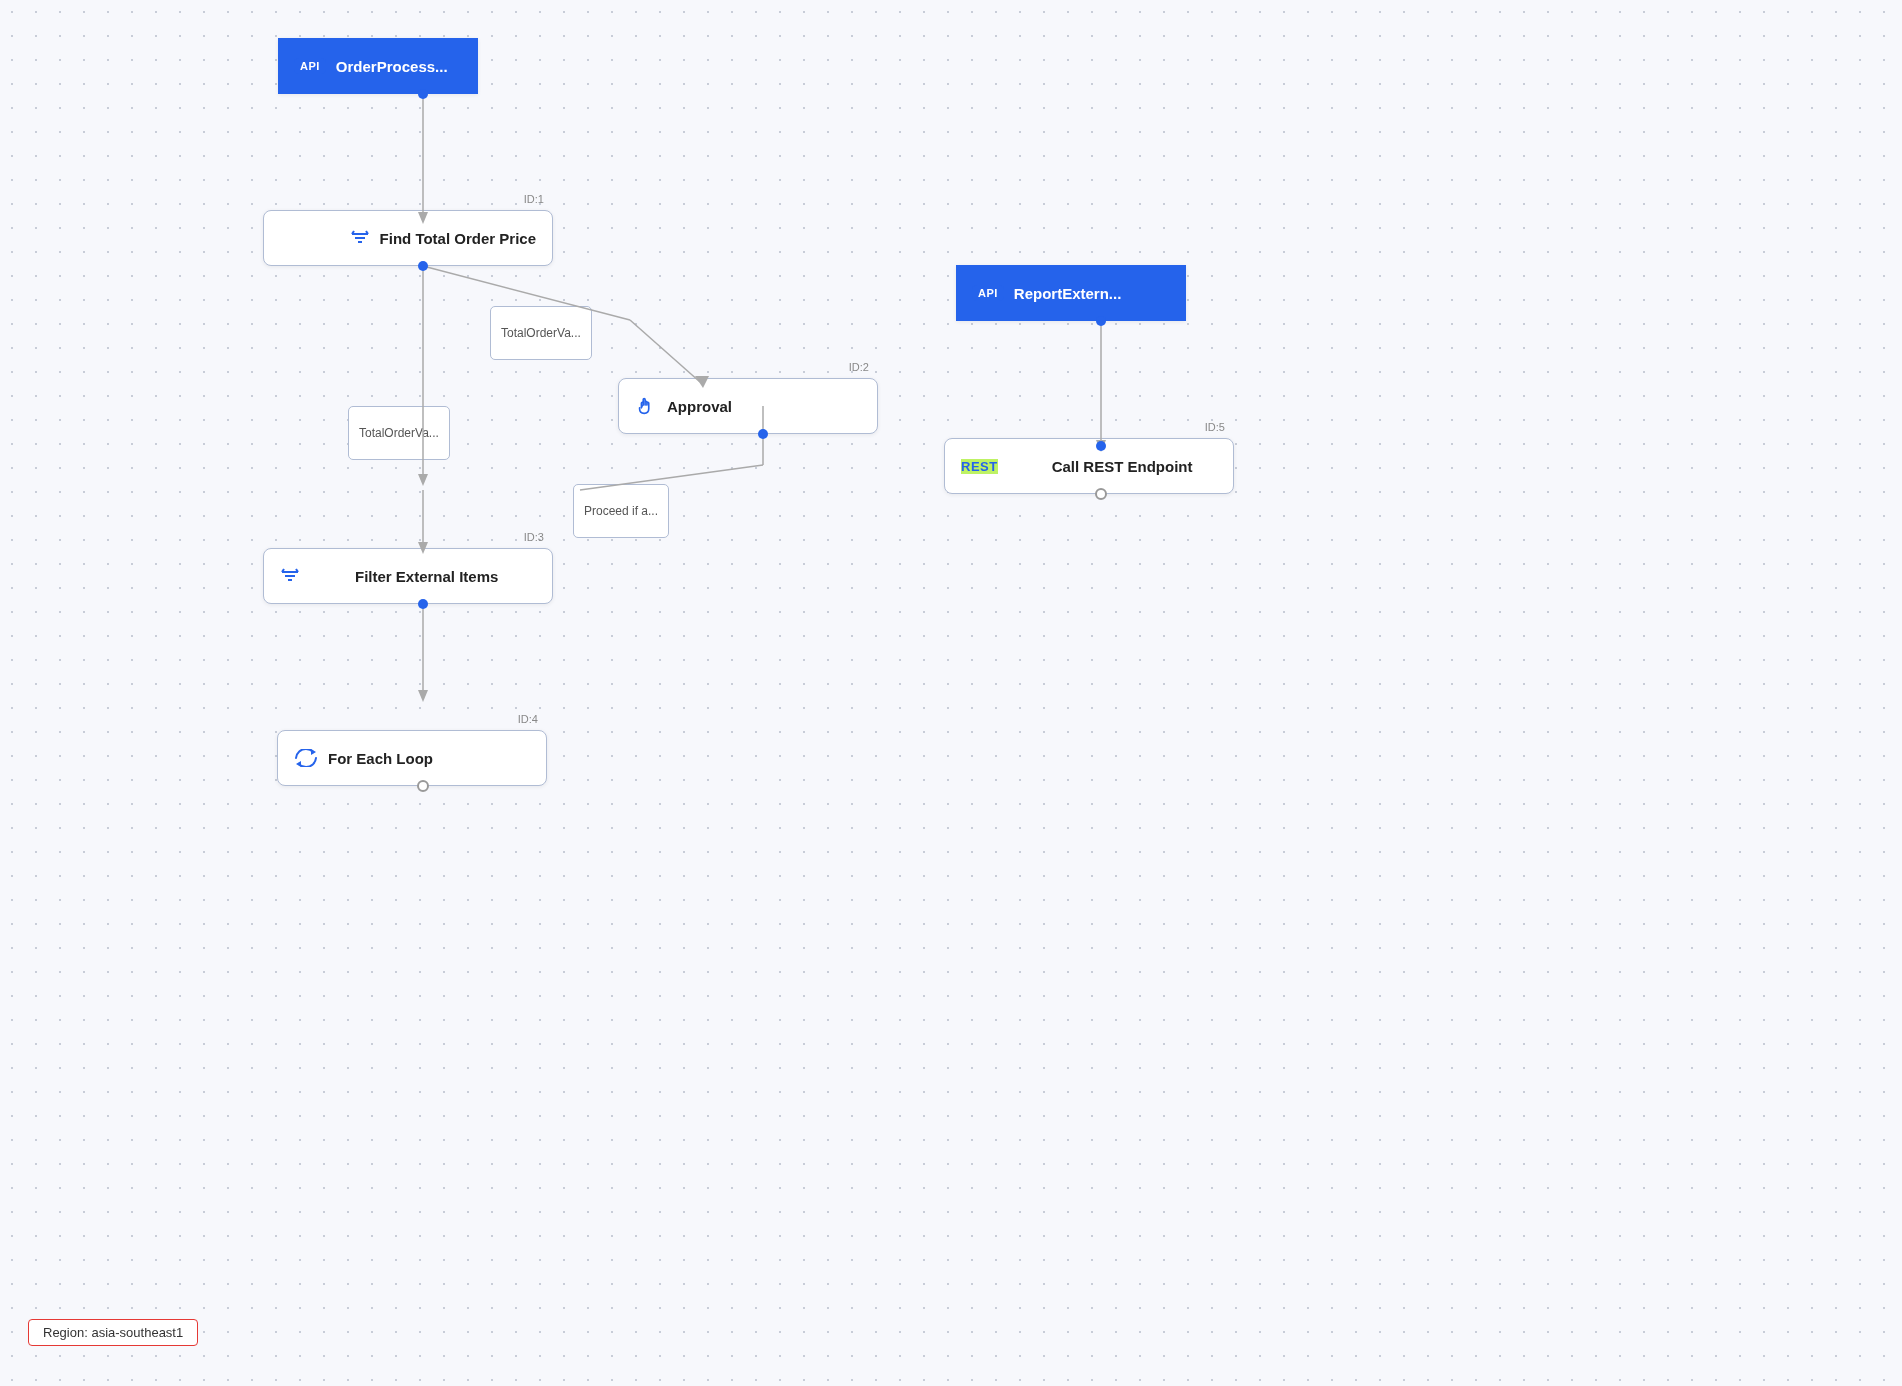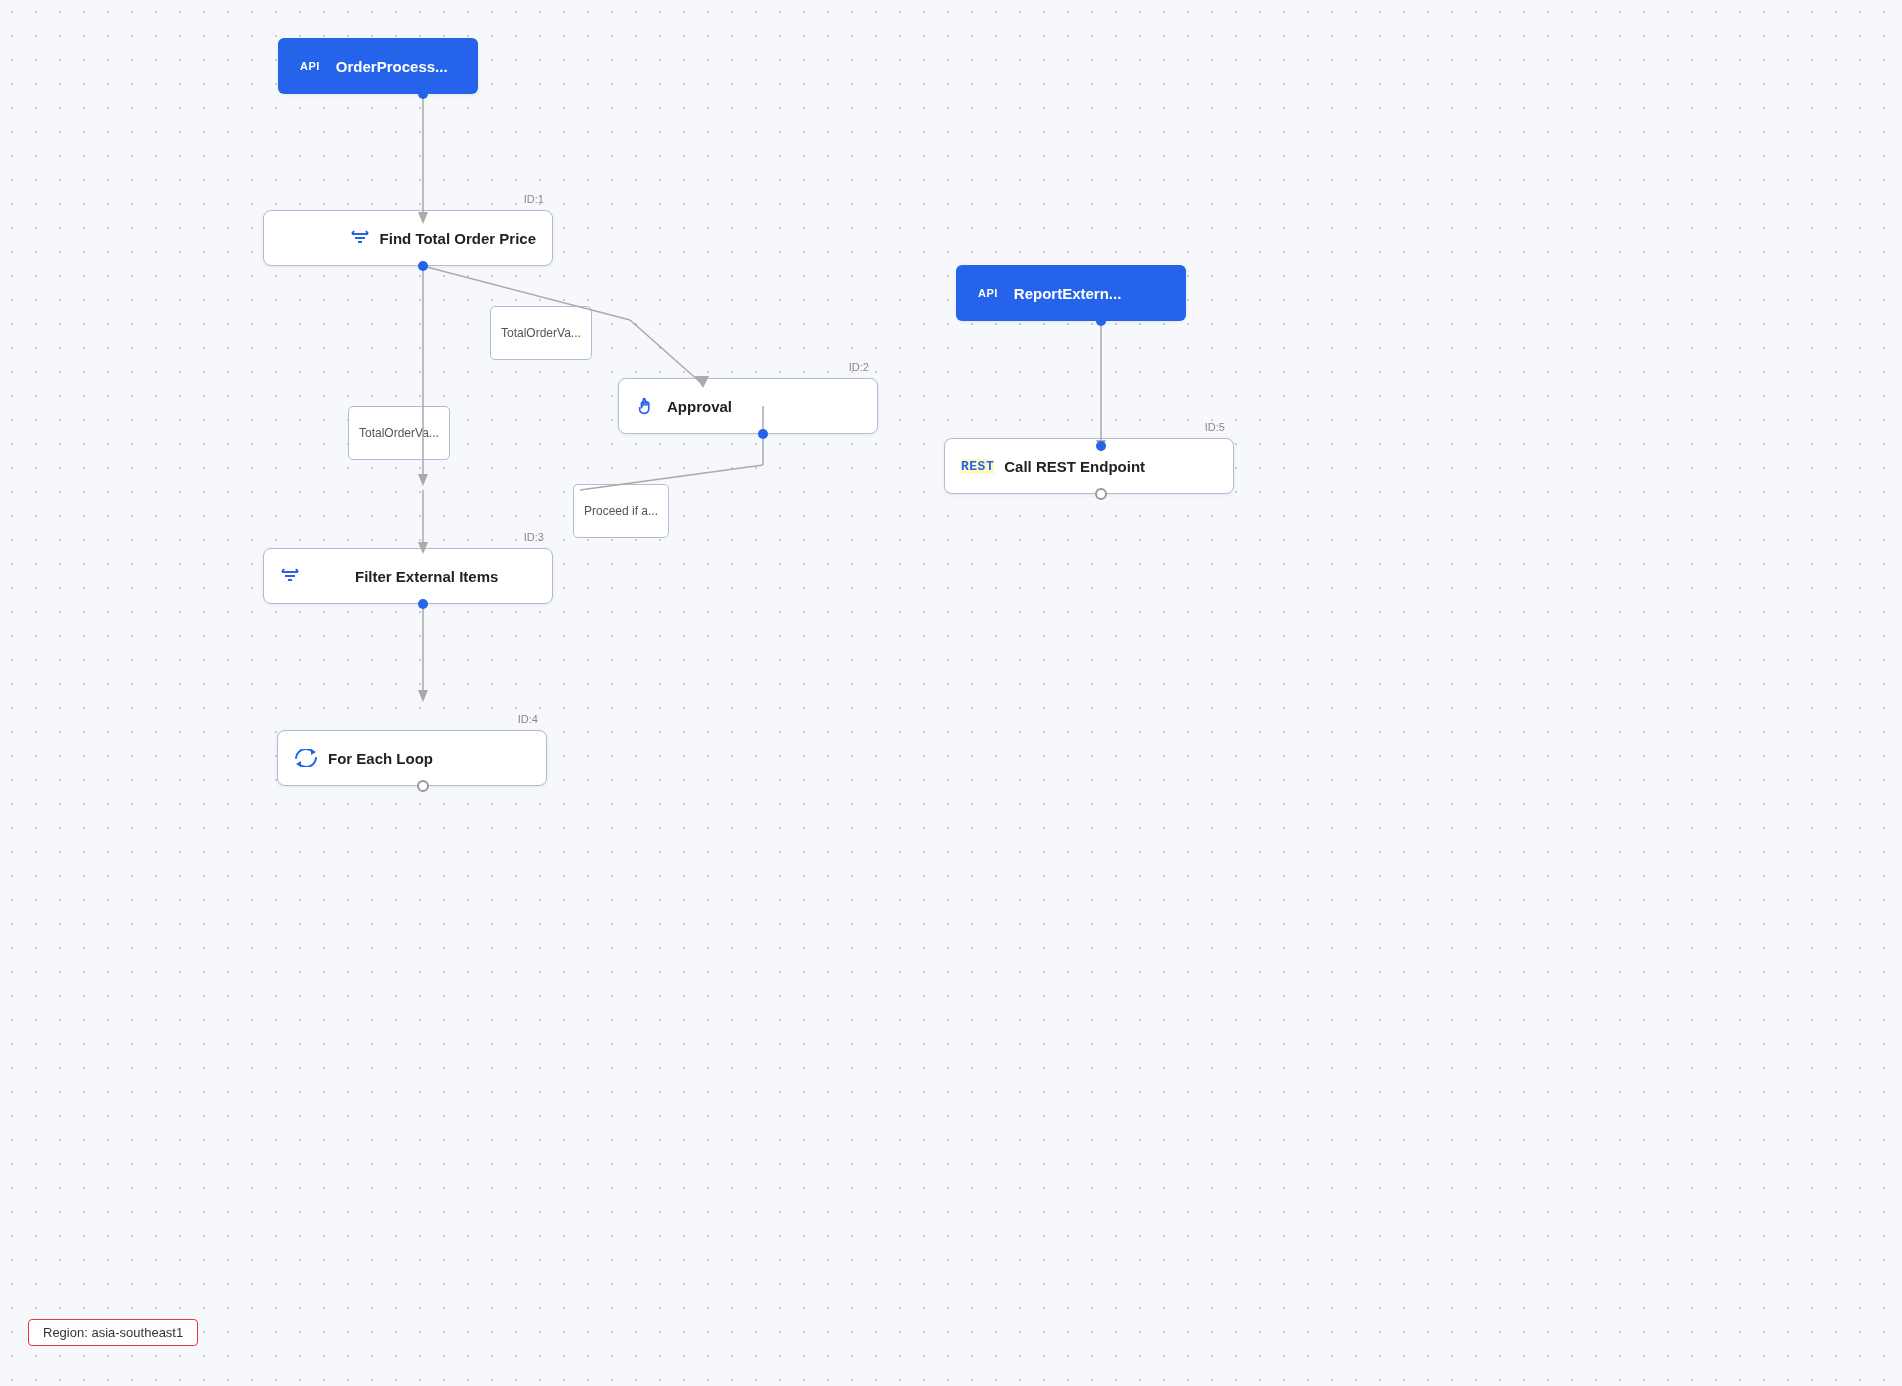--- a/index.html
+++ b/index.html
@@ -63,35 +63,34 @@
       color: #fff;
       font-size: 11px;
       font-weight: 700;
       border-radius: 5px;
       padding: 2px 6px;
       margin-right: 10px;
       letter-spacing: 0.5px;
     }
 
     .badge-rest {
-      background: #fef9c3;
+      background: #bef264;
       color: #2563eb;
       font-size: 12px;
       font-weight: 700;
       border: none;
       margin-right: 10px;
       letter-spacing: 0.5px;
-      font-family: Liberation Mono, monospace;
     }
 
     
     .node-api-top {
       background: #2563eb;
       border: none;
-      border-radius: 6px;
+      border-radius: 0;
     }
     .node-api-top .node-label {
       color: #fff;
     }
 
     
     .icon-filter {
       color: #2563eb;
       font-size: 18px;
       margin-right: 10px;
@@ -273,21 +272,21 @@
 
   <div class="dot-empty" style="left:423px; top:786px;"></div>
 
   <div class="node node-api-top" style="left:956px; top:265px; min-width:230px;">
     <span class="badge-api">API</span>
     <span class="node-label">ReportExtern...</span>
   </div>
 
   <div class="dot" style="left:1101px; top:321px;"></div>
 
-  <div class="node" style="left:944px; top:438px; min-width:290px;">
+  <div class="node" style="left:944px; top:438px; min-width:290px;gap:44px;">
     <span class="node-id">ID:5</span>
     <span class="badge-rest" style="font-size:13px; font-weight:800; color:#2563eb; margin-right:10px;">REST</span>
     <span class="node-label">Call REST Endpoint</span>
   </div>
 
   <div class="dot" style="left:1101px; top:446px;"></div>
 
   <div class="dot-empty" style="left:1101px; top:494px;"></div>
 
   <div class="region-label">Region: asia-southeast1</div>

